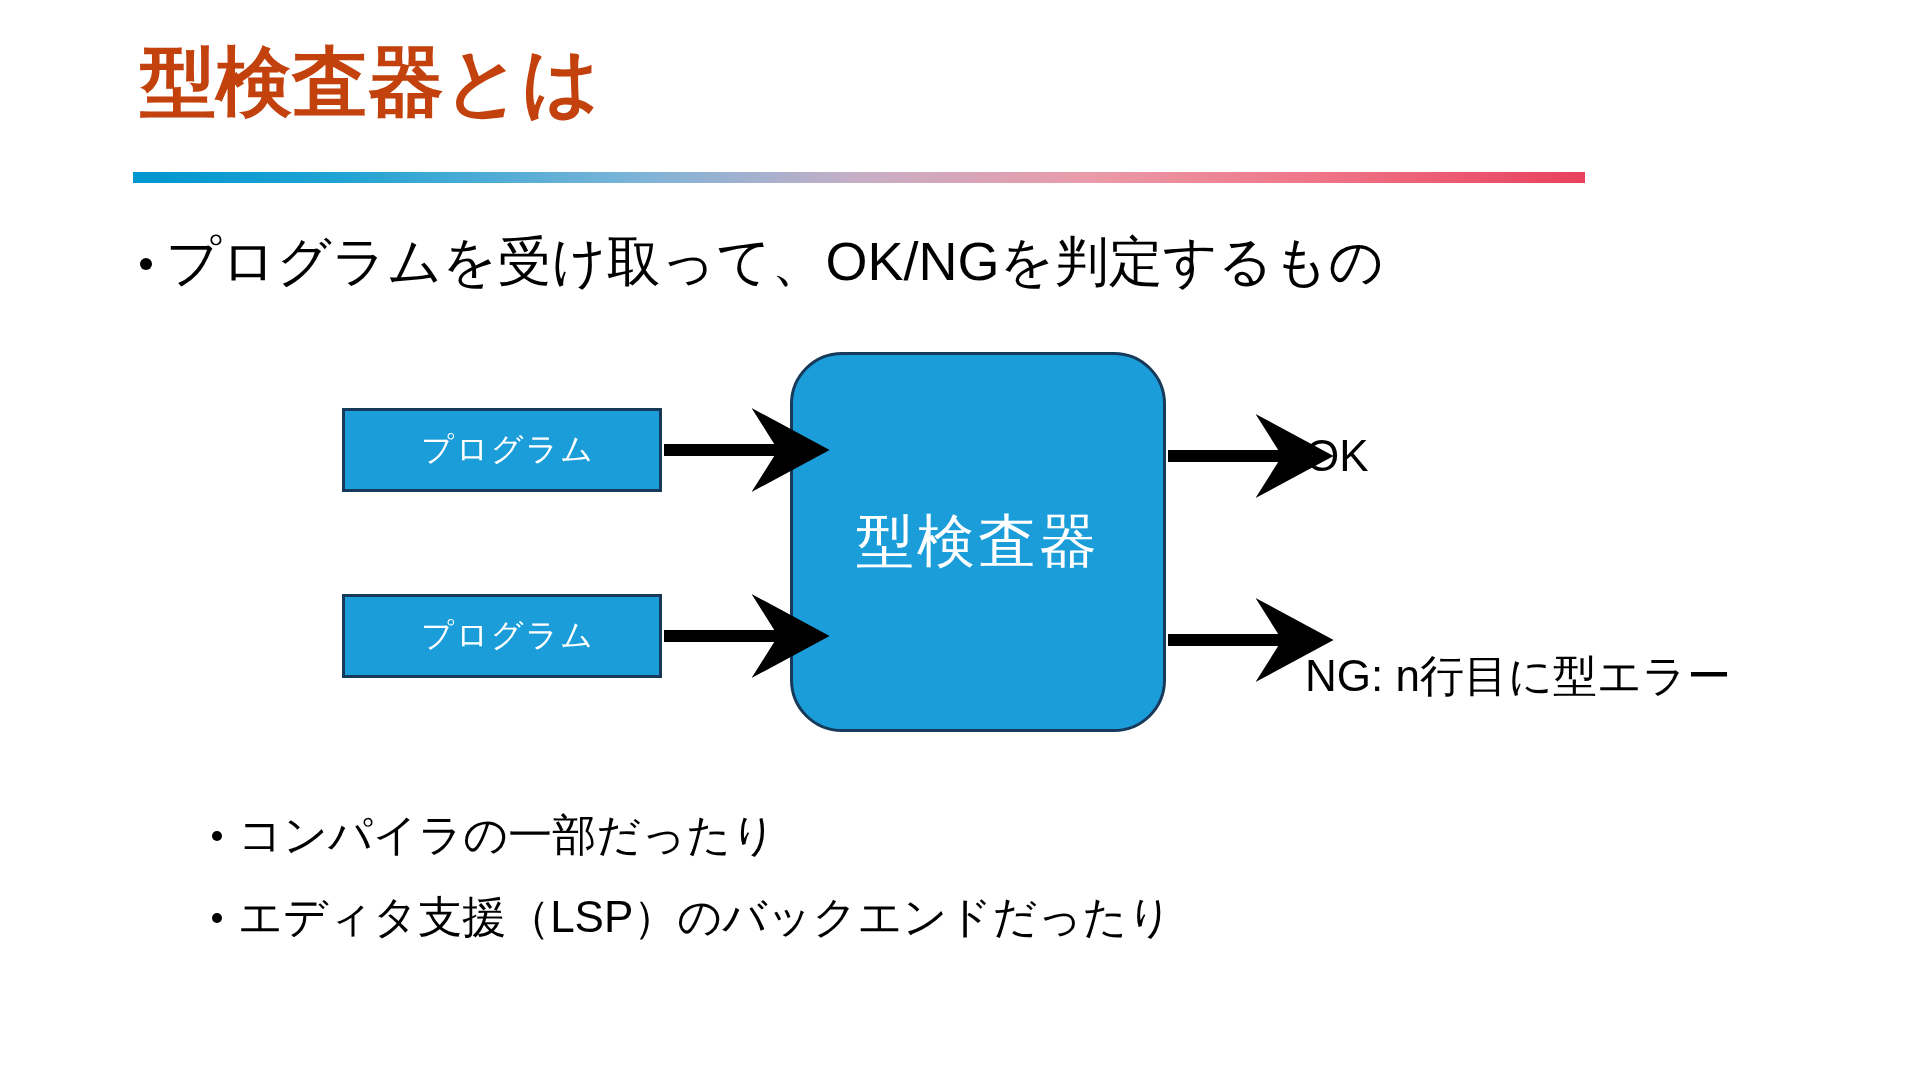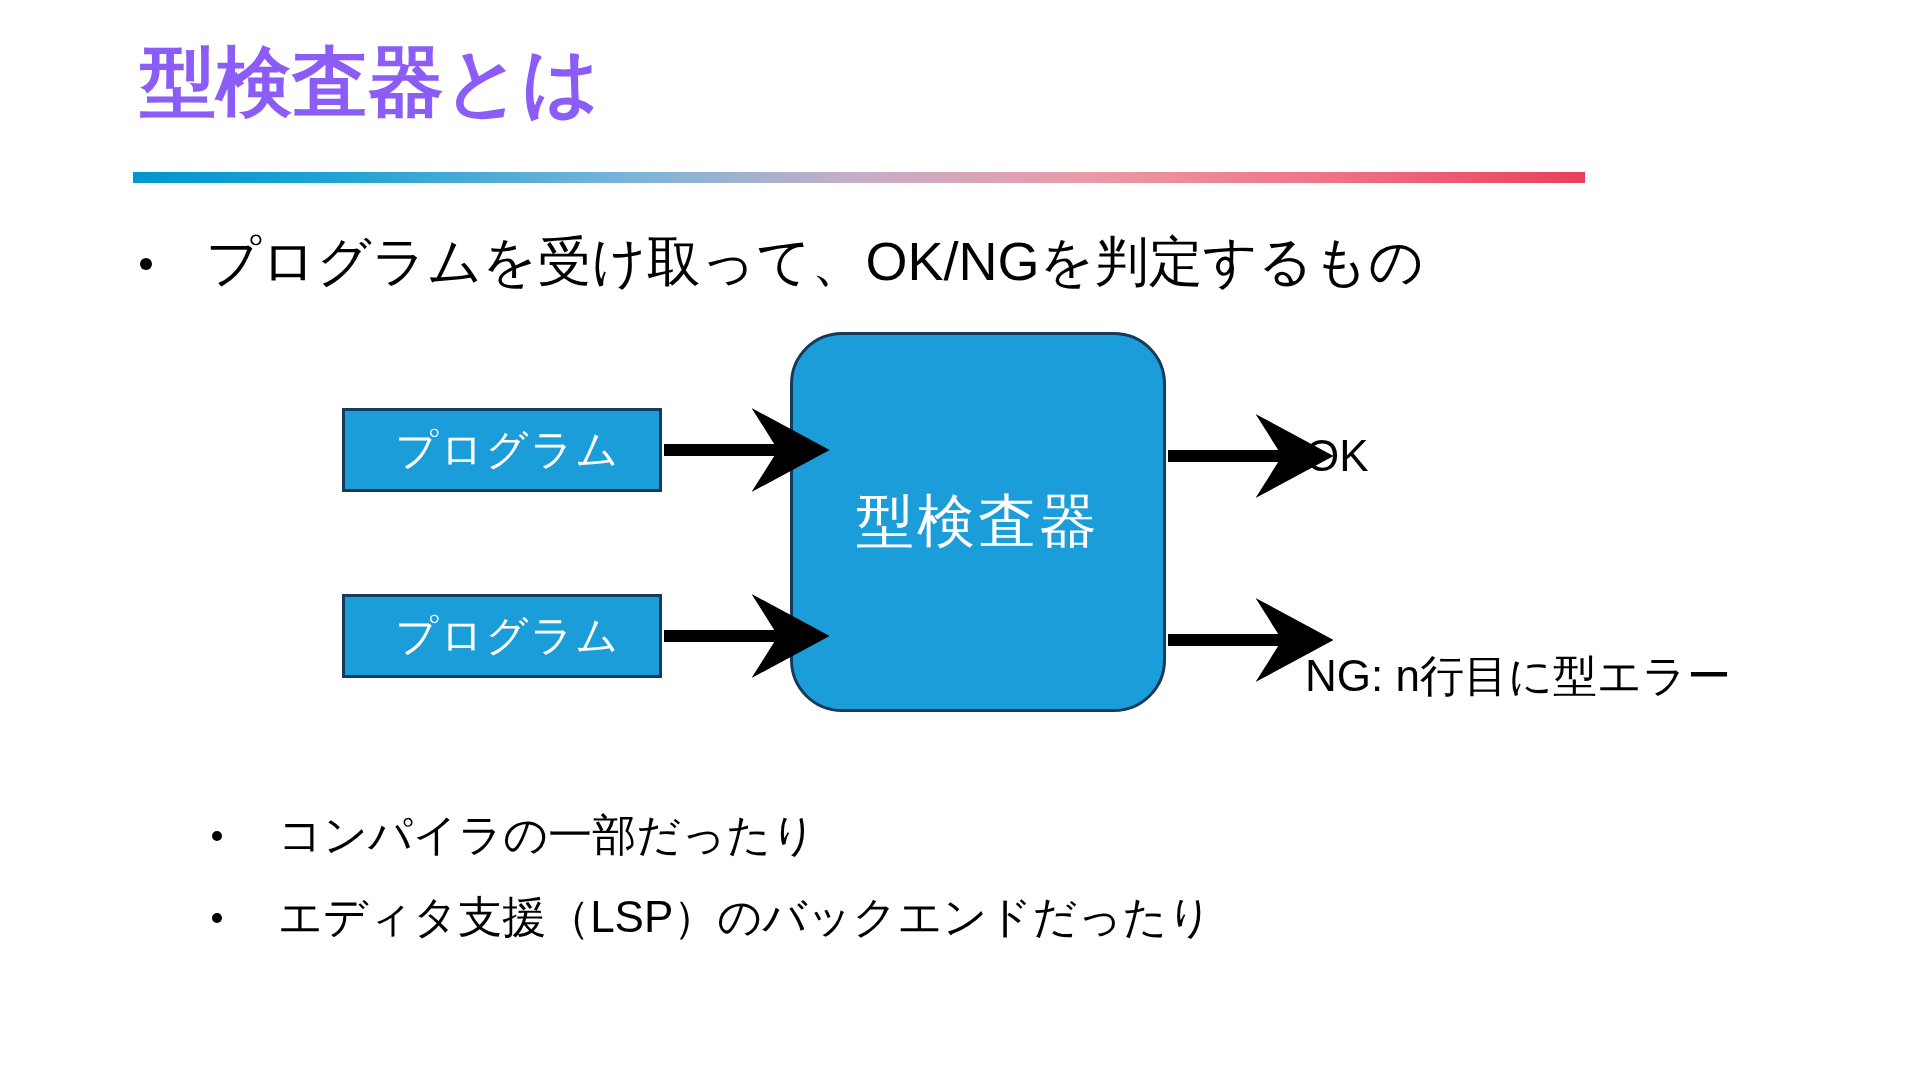--- a/index.html
+++ b/index.html
@@ -16,21 +16,21 @@
     color: #000000;
   }
 
   
   .slide-title {
     position: absolute;
     left: 140px;
     top: 44px;
     font-size: 76px;
     font-weight: bold;
-    color: #8b5cf6;
+    color: #c2410c;
     letter-spacing: 0px;
     line-height: 1.0;
     white-space: nowrap;
   }
 
   .title-rule {
     position: absolute;
     left: 133px;
     top: 172px;
     width: 1452px;
@@ -44,21 +44,20 @@
                 #ef7486 82%,
                 #e8405c 100%);
   }
 
   
   .bullet-row {
     position: absolute;
     display: flex;
     align-items: baseline;
     white-space: nowrap;
-    gap: 40px;
   }
   .bullet-dot {
     display: inline-block;
     width: 12px;
     height: 12px;
     border-radius: 50%;
     background: #000000;
     margin-right: 14px;
     flex: 0 0 auto;
     position: relative;
@@ -87,31 +86,31 @@
     position: absolute;
     width: 320px;
     height: 84px;
     background: #1b9dd9;
     border: 3px solid #17395a;
     box-sizing: border-box;
     display: flex;
     align-items: center;
     justify-content: center;
     color: #ffffff;
-    font-size: 42px;
+    font-size: 32px;
     letter-spacing: 2px;
     padding-left: 12px;
   }
   .prog-box-1 { left: 342px; top: 408px; }
   .prog-box-2 { left: 342px; top: 594px; }
 
   .checker-box {
     position: absolute;
     left: 790px;
-    top: 332px;
+    top: 352px;
     width: 376px;
     height: 380px;
     background: #1b9dd9;
     border: 3px solid #17395a;
     border-radius: 52px;
     box-sizing: border-box;
     display: flex;
     align-items: center;
     justify-content: center;
     color: #ffffff;

